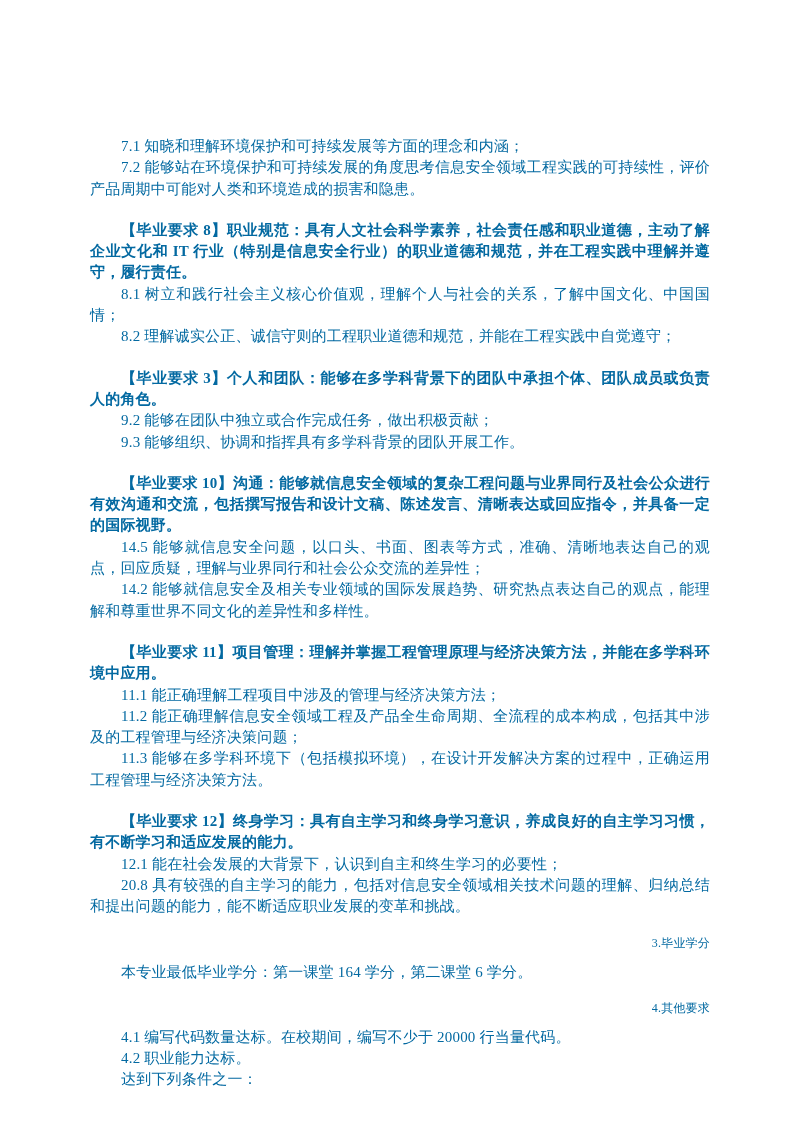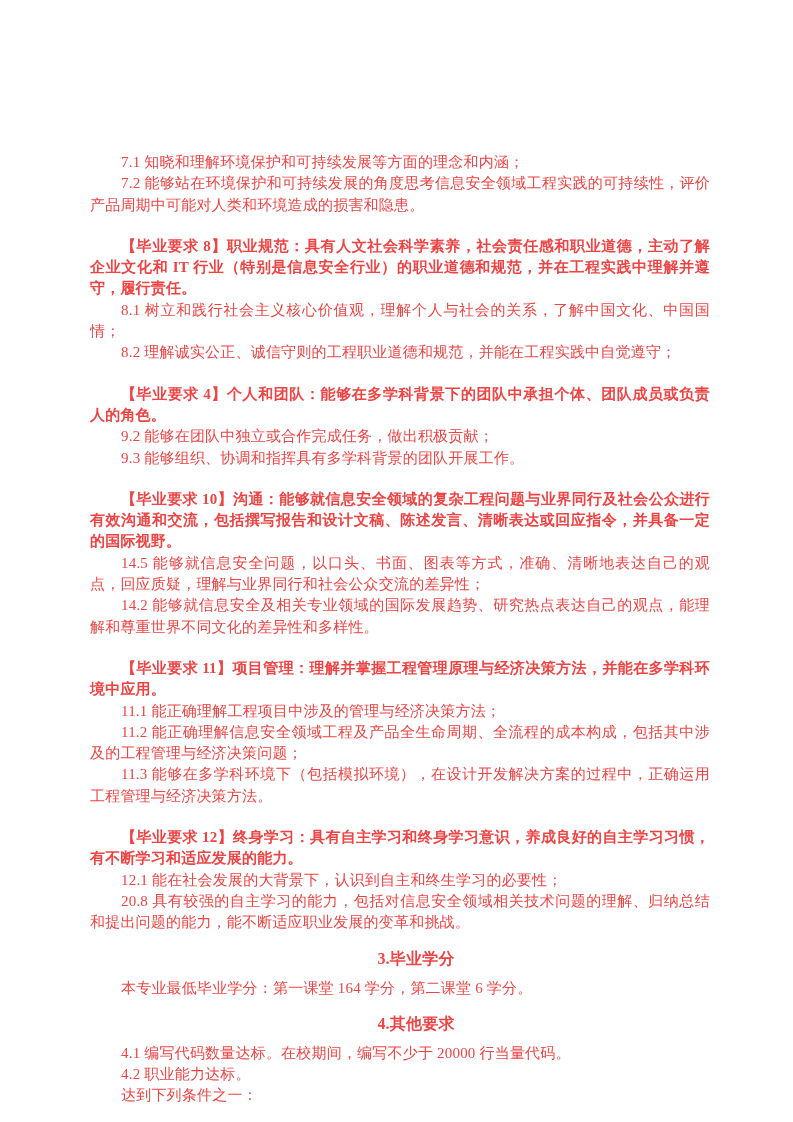--- a/index.html
+++ b/index.html
@@ -15,56 +15,56 @@
   .page {
     position: relative;
     width: 793px;
     height: 1122px;
     background: #ffffff;
     overflow: hidden;
   }
   .text-block {
     position: absolute;
     left: 90px;
-    top: 152px;
+    top: 136px;
     width: 620px;
-    color: #ef4444;
+    color: #0369a1;
   }
   .text-block p {
     margin: 0;
     font-size: 15px;
     line-height: 21.3px;
     text-align: justify;
     text-indent: 31px;
     letter-spacing: 0.2px;
   }
   .text-block p.para-bold {
     font-weight: bold;
     margin-top: 20px;
   }
   .text-block p.para-heading {
-    font-size: 16px;
+    font-size: 12px;
     line-height: 28px;
-    font-weight: bold;
-    text-align: center;
+    font-weight: normal;
+    text-align: right;
     text-indent: 32px;
     margin: 11px 0 5px 0;
   }
 </style>
 </head>
 <body>
 
 <div class="page">
   <div class="text-block">
       <p class="para-body">7.1 知晓和理解环境保护和可持续发展等方面的理念和内涵；</p>
       <p class="para-body">7.2 能够站在环境保护和可持续发展的角度思考信息安全领域工程实践的可持续性，评价产品周期中可能对人类和环境造成的损害和隐患。</p>
       <p class="para-bold">【毕业要求 8】职业规范：具有人文社会科学素养，社会责任感和职业道德，主动了解企业文化和 IT 行业（特别是信息安全行业）的职业道德和规范，并在工程实践中理解并遵守，履行责任。</p>
       <p class="para-body">8.1 树立和践行社会主义核心价值观，理解个人与社会的关系，了解中国文化、中国国情；</p>
       <p class="para-body">8.2 理解诚实公正、诚信守则的工程职业道德和规范，并能在工程实践中自觉遵守；</p>
-      <p class="para-bold">【毕业要求 4】个人和团队：能够在多学科背景下的团队中承担个体、团队成员或负责人的角色。</p>
+      <p class="para-bold">【毕业要求 3】个人和团队：能够在多学科背景下的团队中承担个体、团队成员或负责人的角色。</p>
       <p class="para-body">9.2 能够在团队中独立或合作完成任务，做出积极贡献；</p>
       <p class="para-body">9.3 能够组织、协调和指挥具有多学科背景的团队开展工作。</p>
       <p class="para-bold">【毕业要求 10】沟通：能够就信息安全领域的复杂工程问题与业界同行及社会公众进行有效沟通和交流，包括撰写报告和设计文稿、陈述发言、清晰表达或回应指令，并具备一定的国际视野。</p>
       <p class="para-body">14.5 能够就信息安全问题，以口头、书面、图表等方式，准确、清晰地表达自己的观点，回应质疑，理解与业界同行和社会公众交流的差异性；</p>
       <p class="para-body">14.2 能够就信息安全及相关专业领域的国际发展趋势、研究热点表达自己的观点，能理解和尊重世界不同文化的差异性和多样性。</p>
       <p class="para-bold">【毕业要求 11】项目管理：理解并掌握工程管理原理与经济决策方法，并能在多学科环境中应用。</p>
       <p class="para-body">11.1 能正确理解工程项目中涉及的管理与经济决策方法；</p>
       <p class="para-body">11.2 能正确理解信息安全领域工程及产品全生命周期、全流程的成本构成，包括其中涉及的工程管理与经济决策问题；</p>
       <p class="para-body">11.3 能够在多学科环境下（包括模拟环境），在设计开发解决方案的过程中，正确运用工程管理与经济决策方法。</p>
       <p class="para-bold">【毕业要求 12】终身学习：具有自主学习和终身学习意识，养成良好的自主学习习惯，有不断学习和适应发展的能力。</p>

